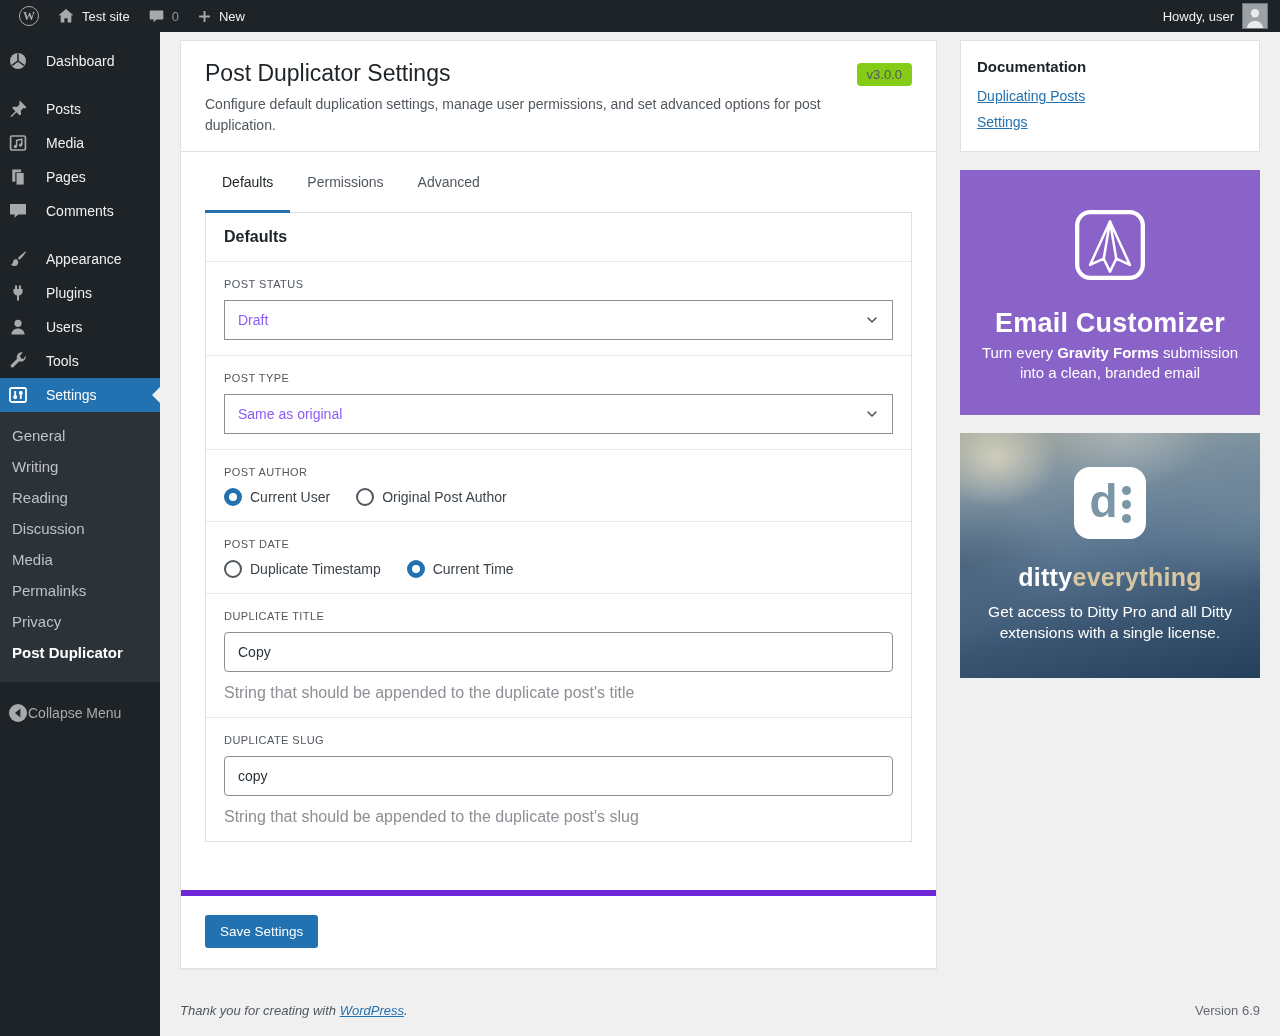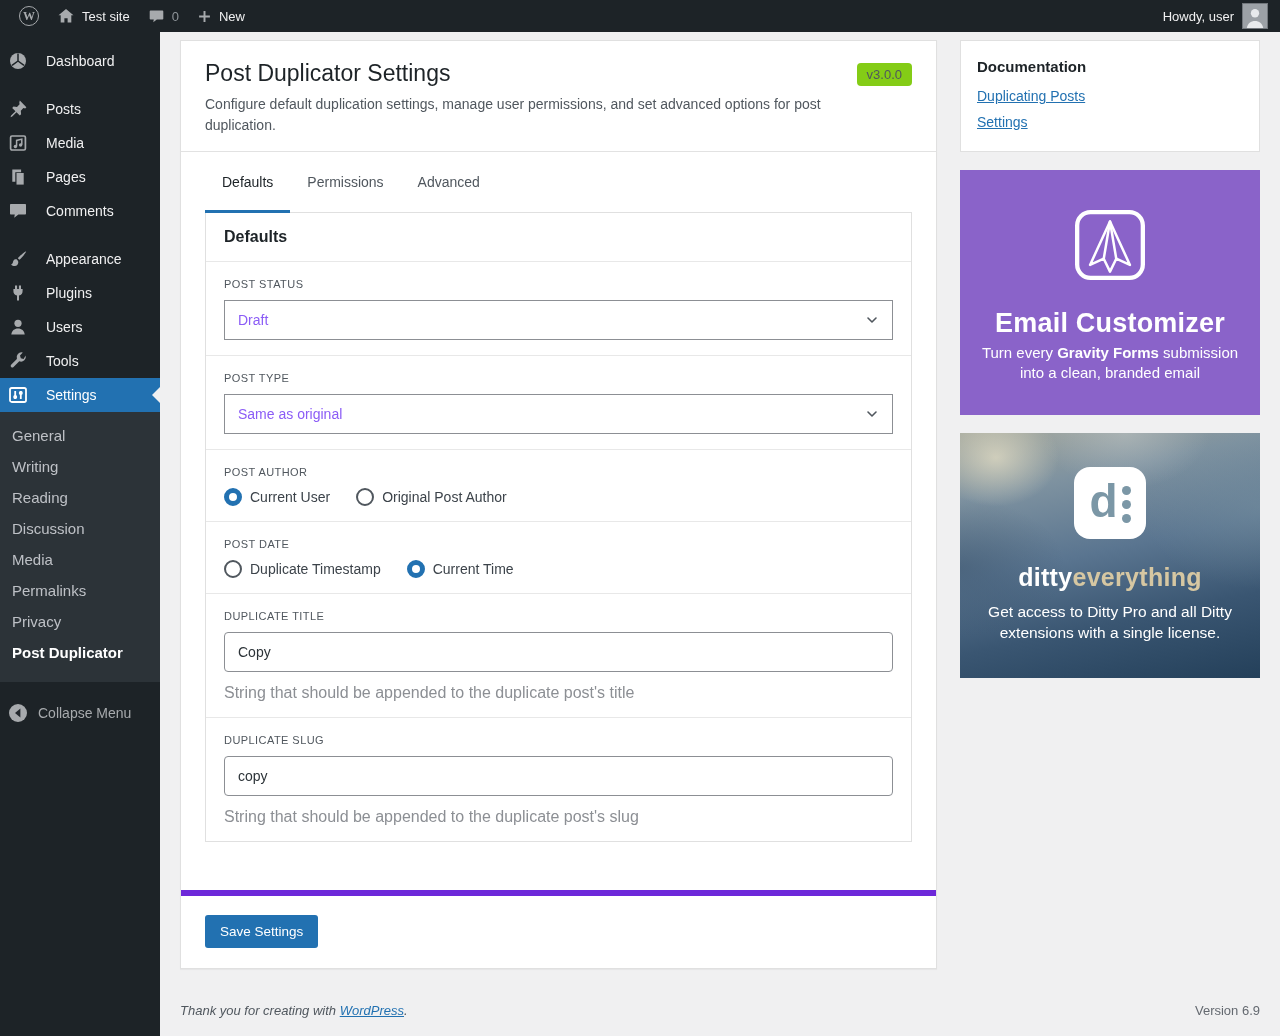--- a/index.html
+++ b/index.html
@@ -22,21 +22,21 @@
   .menu { padding-top:12px; }
   .menu-item { display:flex; align-items:center; gap:18px; padding:7px 8px; color:#f0f0f1; cursor:pointer; }
   .menu-item .mi-icon { width:20px; height:20px; color:#a7aaad; flex-shrink:0; }
   .menu-sep { height:14px; }
   .menu-item.active { background:#2271b1; color:#fff; position:relative; }
   .menu-item.active .mi-icon { color:#fff; }
   .menu-item.active::after { content:""; position:absolute; right:0; top:50%; margin-top:-8px; border:8px solid transparent; border-right-color:#f0f0f1; }
   .submenu { background:#2c3338; padding:8px 0 14px; }
   .sub-item { padding:7px 12px; font-size:15px; color:#bec1c6; cursor:pointer; }
   .sub-item.current { color:#fff; font-weight:bold; }
-  .collapse-row { display:flex; align-items:center; gap:10px; padding:9px 8px; margin-top:12px; color:#a7aaad; cursor:pointer; }
+  .collapse-row { display:flex; align-items:center; gap:0; padding:9px 8px; margin-top:12px; color:#a7aaad; cursor:pointer; }
 
   
   .content { flex:1; padding:8px 20px 0 20px; }
   .cols { display:flex; gap:23px; align-items:flex-start; }
   .main-card { width:757px; background:#fff; border:1px solid #e0e0e0; box-shadow:0 1px 1px rgba(0,0,0,.04); }
 
   .card-header { padding:18px 24px 15px; border-bottom:1px solid #e2e2e2; display:flex; justify-content:space-between; align-items:flex-start; }
   .page-title { font-size:23px; font-weight:normal; color:#1d2327; line-height:1.3; }
   .page-desc { font-size:14px; color:#50575e; line-height:1.5; margin-top:5px; max-width:640px; }
   .version-badge { background:#84cc16; color:#50575e; font-size:13px; padding:4px 10px; border-radius:4px; margin-top:4px; flex-shrink:0; }

